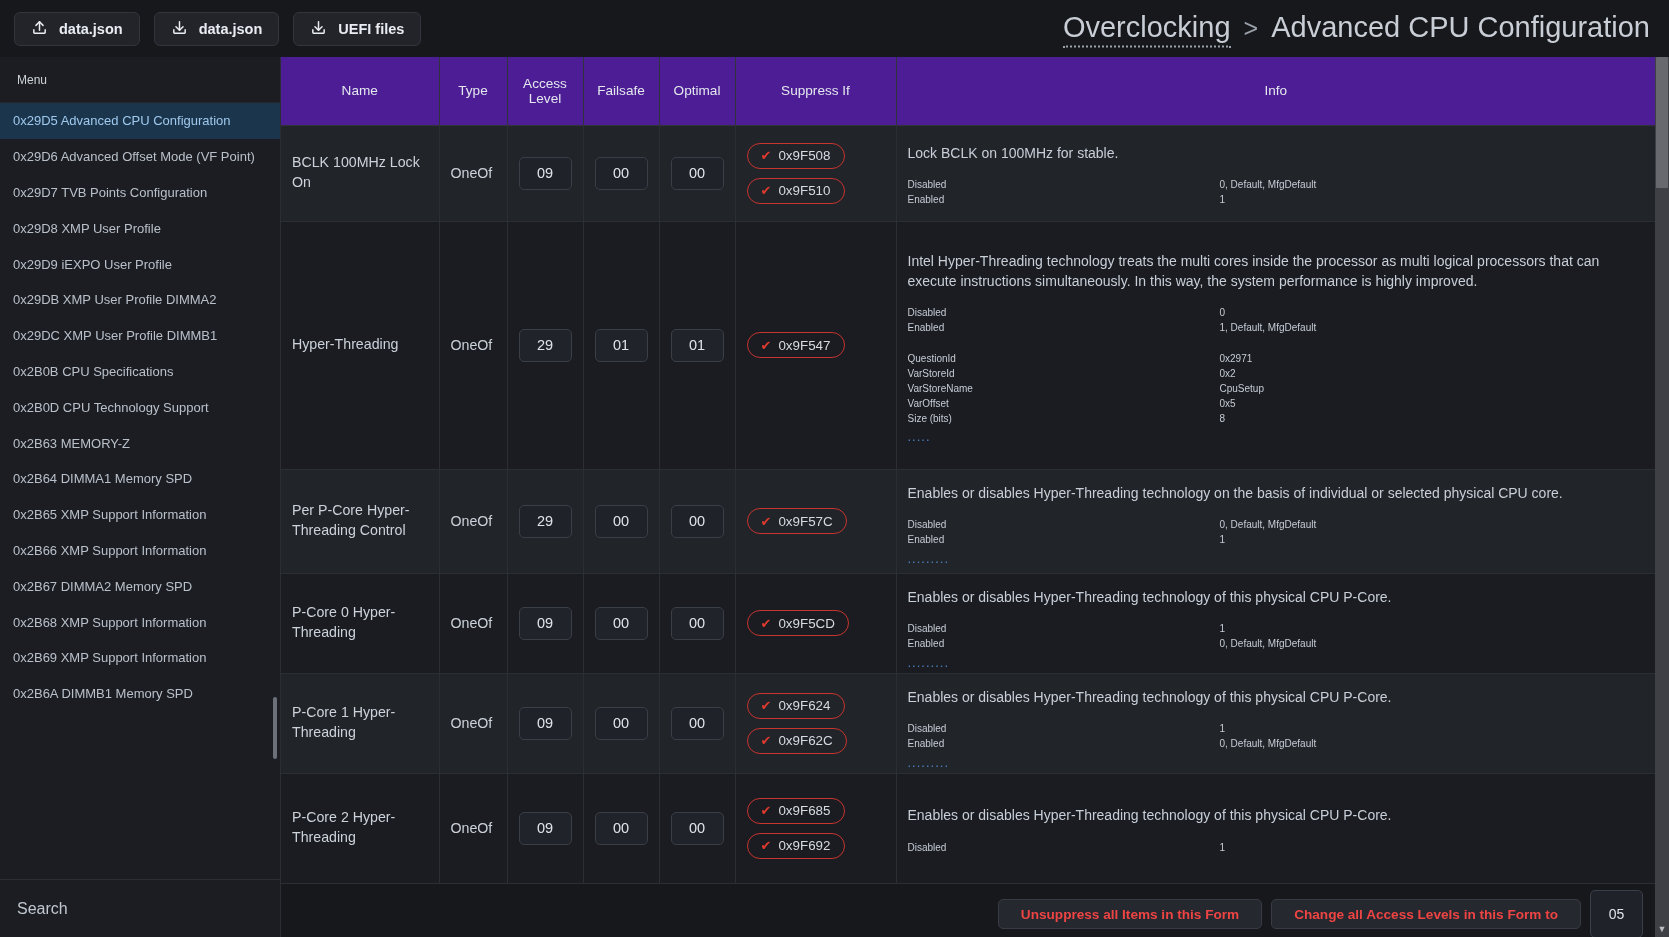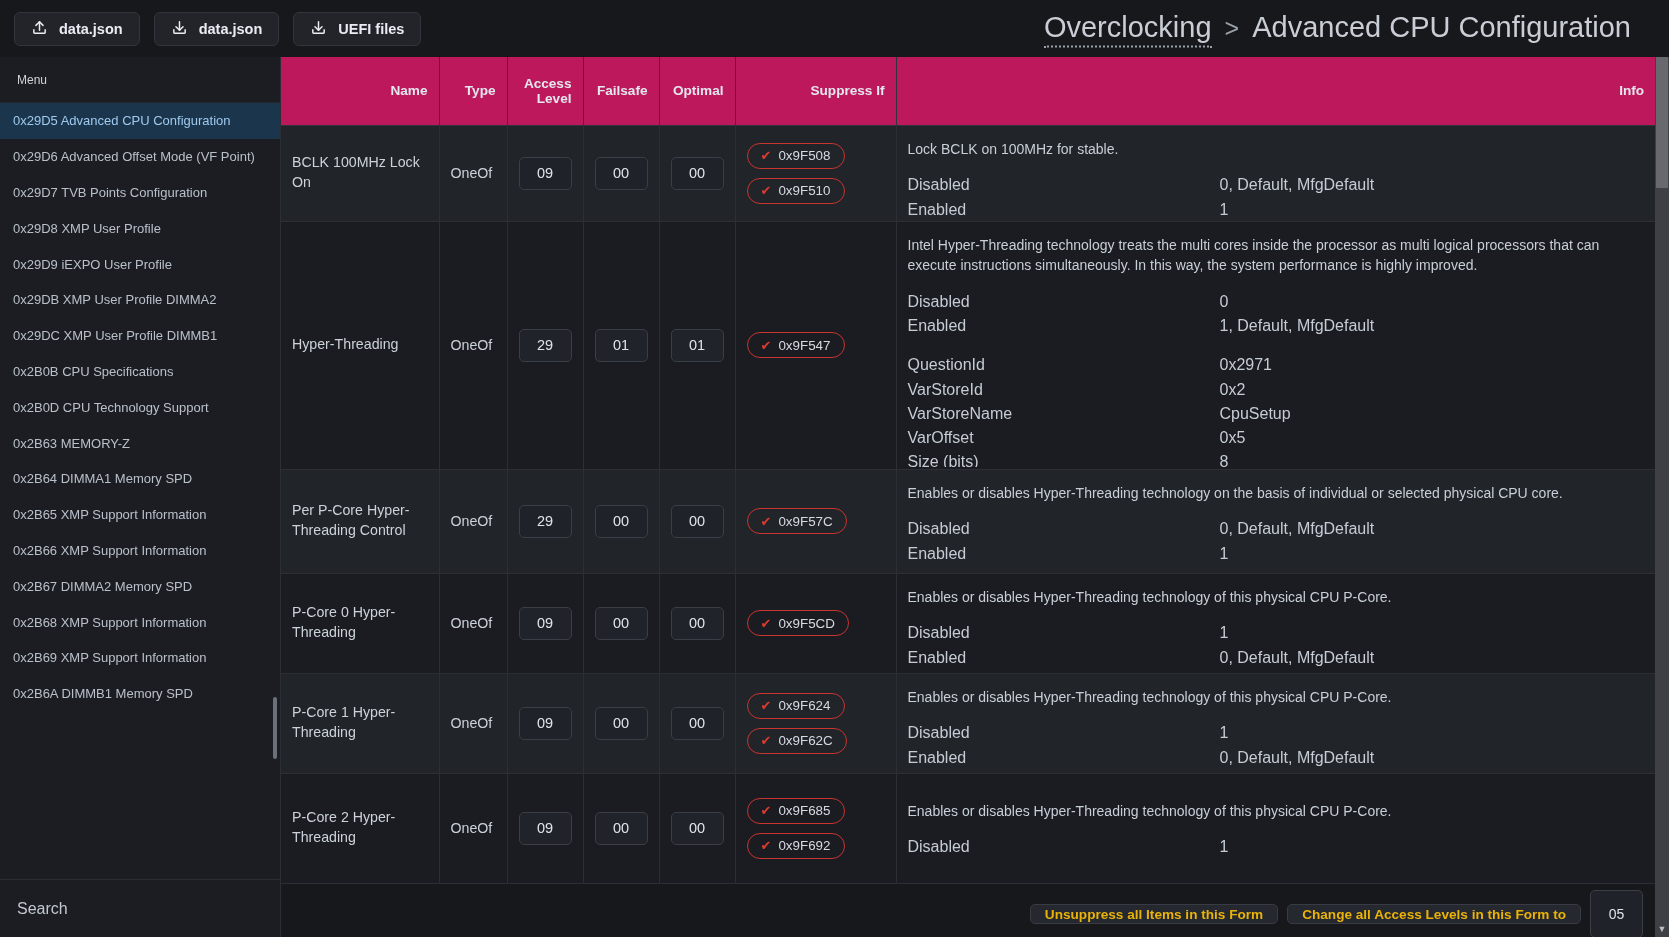--- a/index.html
+++ b/index.html
@@ -28,21 +28,21 @@
     border-radius: 6px;
     display: flex; align-items: center; justify-content: center;
     gap: 11px;
     padding: 0 16px;
     color: #e9edf3;
     font-size: 14.5px; font-weight: bold;
     cursor: pointer;
   }
   .fbtn svg { flex: 0 0 auto; }
   .breadcrumb {
-    position: absolute; right: 38px; top: 50%;
+    position: absolute; right: 19px; top: 50%;
     transform: translateY(-50%);
     display: flex; align-items: baseline; gap: 13px;
     font-size: 29px; color: #c9ced6; white-space: nowrap;
   }
   .bc-link {
     color: #c9ced6;
     border-bottom: 2px dotted #9aa1ab;
     padding-bottom: 2px;
     cursor: pointer;
   }
@@ -105,24 +105,24 @@
     position: relative;
     overflow: hidden;
     padding-right: 14px;
   }
   table.grid {
     width: 100%;
     border-collapse: collapse;
     table-layout: fixed;
   }
   table.grid th {
-    background: #be185d;
+    background: #4c1d95;
     color: #e4e8ee;
-    font-size: 13.6px; font-weight: bold;
-    text-align: right;
+    font-size: 13.6px; font-weight: normal;
+    text-align: center;
     vertical-align: middle;
     padding: 9px 11px;
     height: 68px;
     border-right: 1px solid #303339;
     border-bottom: 1px solid #303339;
   }
   table.grid th:first-child { border-left: none; }
   table.grid th:last-child { border-right: none; }
   table.grid td {
     border-right: 1px solid #2b2e34;
@@ -168,21 +168,21 @@
   .info-inner {
     padding: 12px 14px 8px 11px;
     overflow: hidden;
     position: relative;
   }
   .info-desc {
     font-size: 14px; line-height: 1.45;
     color: #c8cfd8;
     margin-bottom: 14px;
   }
-  .kv { display: flex; font-size: 16px; line-height: 1.52; }
+  .kv { display: flex; font-size: 10px; line-height: 1.52; }
   .kv .k { width: 312px; flex: 0 0 312px; color: #c6ccd5; }
   .kv .v { color: #c6ccd5; }
   .kv-gap { height: 15px; }
   .dots {
     margin-top: 4px;
     font-size: 13px; letter-spacing: 1px;
     color: #4a84c4; cursor: pointer;
     line-height: 1;
   }
 
@@ -203,28 +203,28 @@
   }
 
   
   .footer {
     position: absolute; right: 14px; bottom: 0;
     height: 46px;
     display: flex; align-items: center; gap: 9px;
     padding-right: 12px;
   }
   .fobtn {
-    height: 20px;
+    height: 30px;
     background: #25282e;
     border: 1px solid #383b43;
     border-radius: 5px;
     display: flex; align-items: center; justify-content: center;
-    padding: 0 14px;
+    padding: 0 22px;
     font-size: 13.6px; font-weight: bold;
-    color: #eab308;
+    color: #ef4444;
     cursor: pointer; white-space: nowrap;
   }
   .lvlbox {
     width: 53px; height: 48px;
     background: #1f2228;
     border: 1px solid #3a3e46;
     border-radius: 5px;
     display: flex; align-items: center; justify-content: center;
     font-size: 14px; color: #dfe4ea;
     cursor: text;

